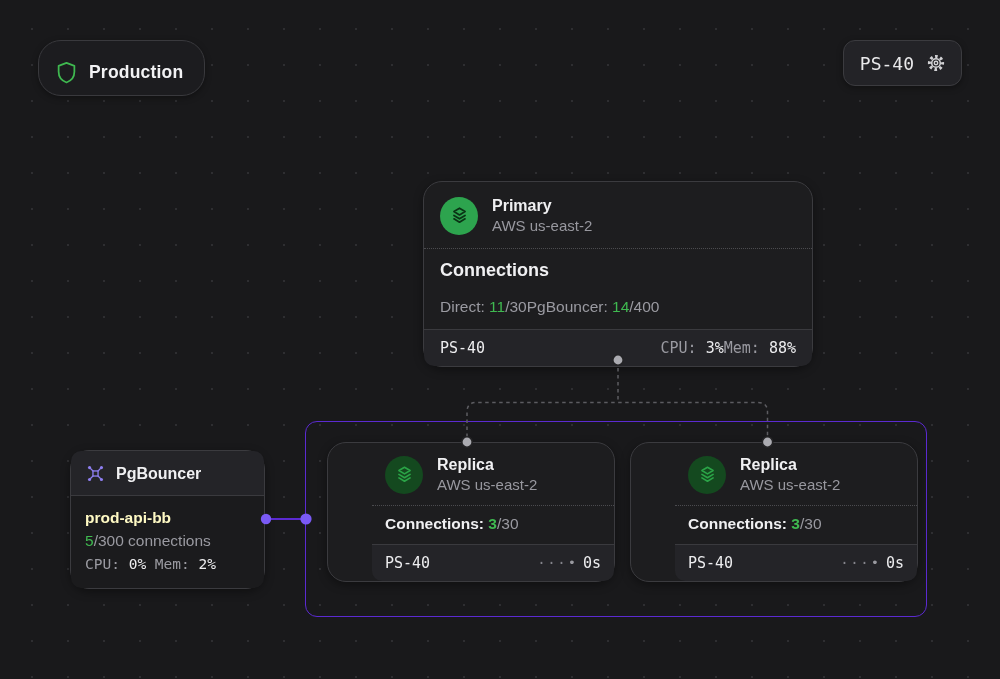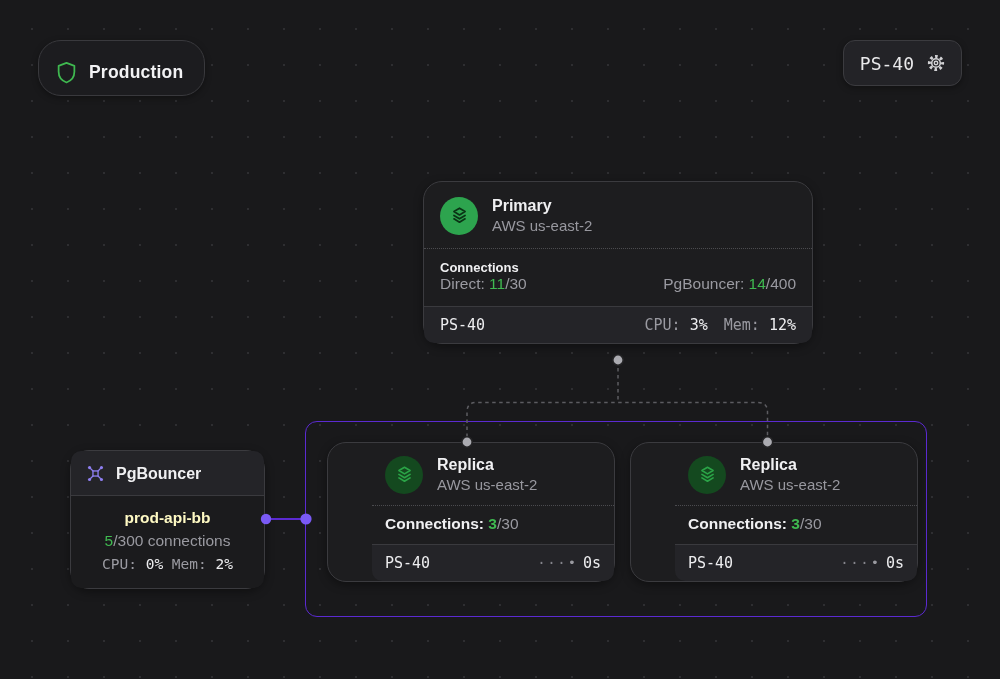--- a/index.html
+++ b/index.html
@@ -48,42 +48,42 @@
   .card-footer{
     background:#242428;border-top:1px solid #3a3a3e;
     border-radius:0 0 10px 10px;display:flex;align-items:center;
     justify-content:space-between;font-size:15px;
   }
 
   
   #primary-card{left:423px;top:181px;width:390px;}
   #primary-card .card-header{padding:13px 16px 12px;}
   #primary-card .conn-section{padding:11px 16px 13px;}
-  .conn-title{font-size:13px;font-weight:700;color:#f0f0f2;margin-bottom:0;}
-  .conn-row{display:flex;justify-content:space-between;font-size:15.5px;}
+  .conn-title{font-size:18px;font-weight:700;color:#f0f0f2;margin-bottom:17px;}
+  .conn-row{display:flex;justify-content:flex-start;font-size:15.5px;}
   #primary-card .card-footer{padding:9px 16px;}
-  .footer-metrics{display:flex;gap:16px;}
+  .footer-metrics{display:flex;}
 
   
   #replica-group{
     position:absolute;left:305px;top:421px;width:622px;height:196px;
     border:1.5px solid #5b2ad1;border-radius:12px;z-index:1;box-sizing:border-box;
   }
   .replica-card{width:288px;top:442px;padding-left:44px;}
   #replica-card-0{left:327px;}
   #replica-card-1{left:630px;}
   .replica-card .card-header{padding:11px 13px 10px;}
   .replica-conn{padding:9px 13px 11px;font-size:15.5px;font-weight:700;color:#f0f0f2;border-top:1px dotted #4b4b4f;}
   .replica-card .card-footer{padding:9px 13px;}
   .lag{display:flex;align-items:center;}
   .lag-dots{color:#85858c;letter-spacing:1.5px;font-size:14px;line-height:14px;}
   .lag-bullet{color:#9a9aa0;font-size:13px;margin:0 7px 0 1px;line-height:14px;}
 
   
-  #pgbouncer-card{left:70px;top:450px;width:195px;text-align:center;}
+  #pgbouncer-card{left:70px;top:450px;width:195px;}
   #pgbouncer-card .card-header{
     padding:12px 14px 11px;gap:10px;background:#242428;
     border-radius:10px 10px 0 0;border-bottom:1px solid #3a3a3e;
   }
   #pgbouncer-card .pg-body{padding:10px 14px 12px;background:#1b1b1d;border-radius:0 0 10px 10px;}
   .pg-name{font-size:15.5px;font-weight:600;color:#fef9c3;line-height:23px;}
   .pg-conn{font-size:15.5px;line-height:23px;}
   .pg-metrics{font-size:14.5px;line-height:23px;margin-top:1px;}
 
   
@@ -135,21 +135,21 @@
       <div class="conn-title">Connections</div>
       <div class="conn-row">
         <span><span class="gray">Direct: </span><span class="green">11</span><span class="gray">/30</span></span>
         <span><span class="gray">PgBouncer: </span><span class="green">14</span><span class="gray">/400</span></span>
       </div>
     </div>
     <div class="card-footer mono">
       <span class="white">PS-40</span>
       <span class="footer-metrics">
         <span><span class="gray">CPU: </span><span class="white">3%</span></span>
-        <span><span class="gray">Mem: </span><span class="white">12%</span></span>
+        <span><span class="gray">Mem: </span><span class="white">88%</span></span>
       </span>
     </div>
   </div>
 
   <div class="card replica-card" id="replica-card-0">
     <div class="card-header">
       <span class="icon-circle icon-38" style="background:#14491f;">
         <svg width="23" height="23" viewBox="0 0 24 24" fill="none" stroke="#2ba447" stroke-width="1.7" stroke-linejoin="round" stroke-linecap="round">
           <path d="M12 4.4 L17.8 7.9 L12 11.4 L6.2 7.9 Z"></path>
           <path d="M6.2 11.9 L12 15.4 L17.8 11.9"></path>

